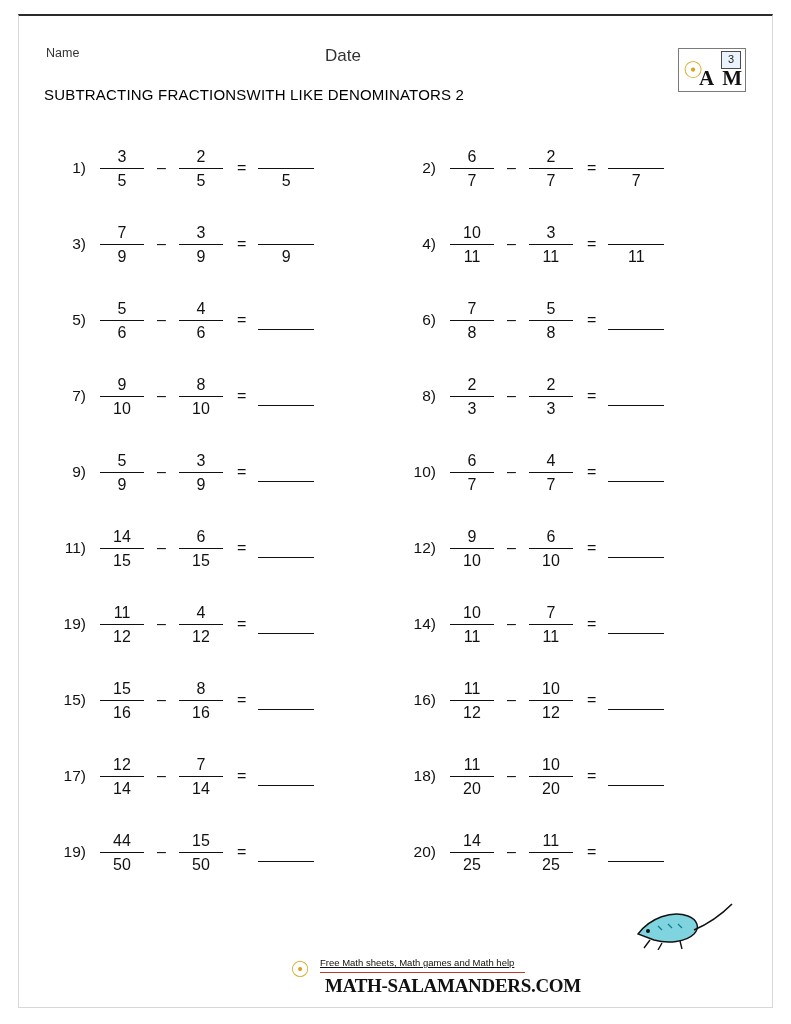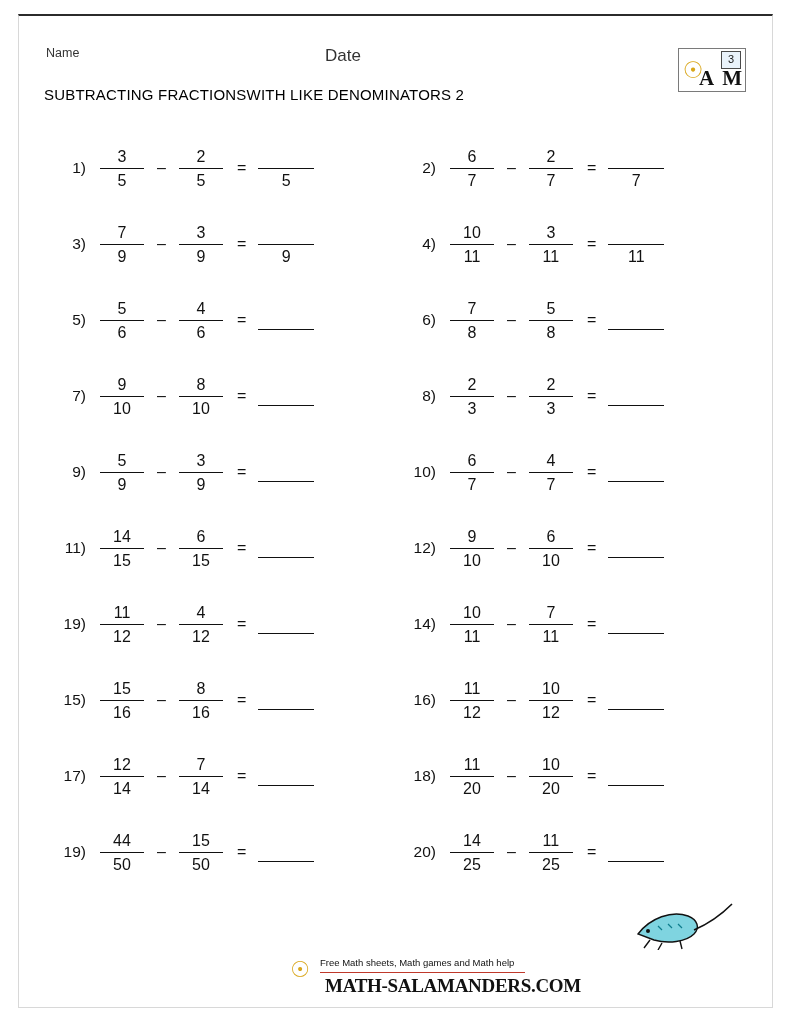--- a/index.html
+++ b/index.html
@@ -223,20 +223,21 @@
     line-height: 30px;
     text-align: center;
   }
   .footer .ftext {
     position: absolute;
     left: 35px;
     top: 2px;
     font-size: 9.5px;
     color: #111111;
     white-space: nowrap;
+    text-decoration: underline;
   }
   .footer .fline {
     position: absolute;
     left: 35px;
     top: 17px;
     width: 205px;
     height: 1px;
     background: #c0392b;
   }
   .footer .furl {

